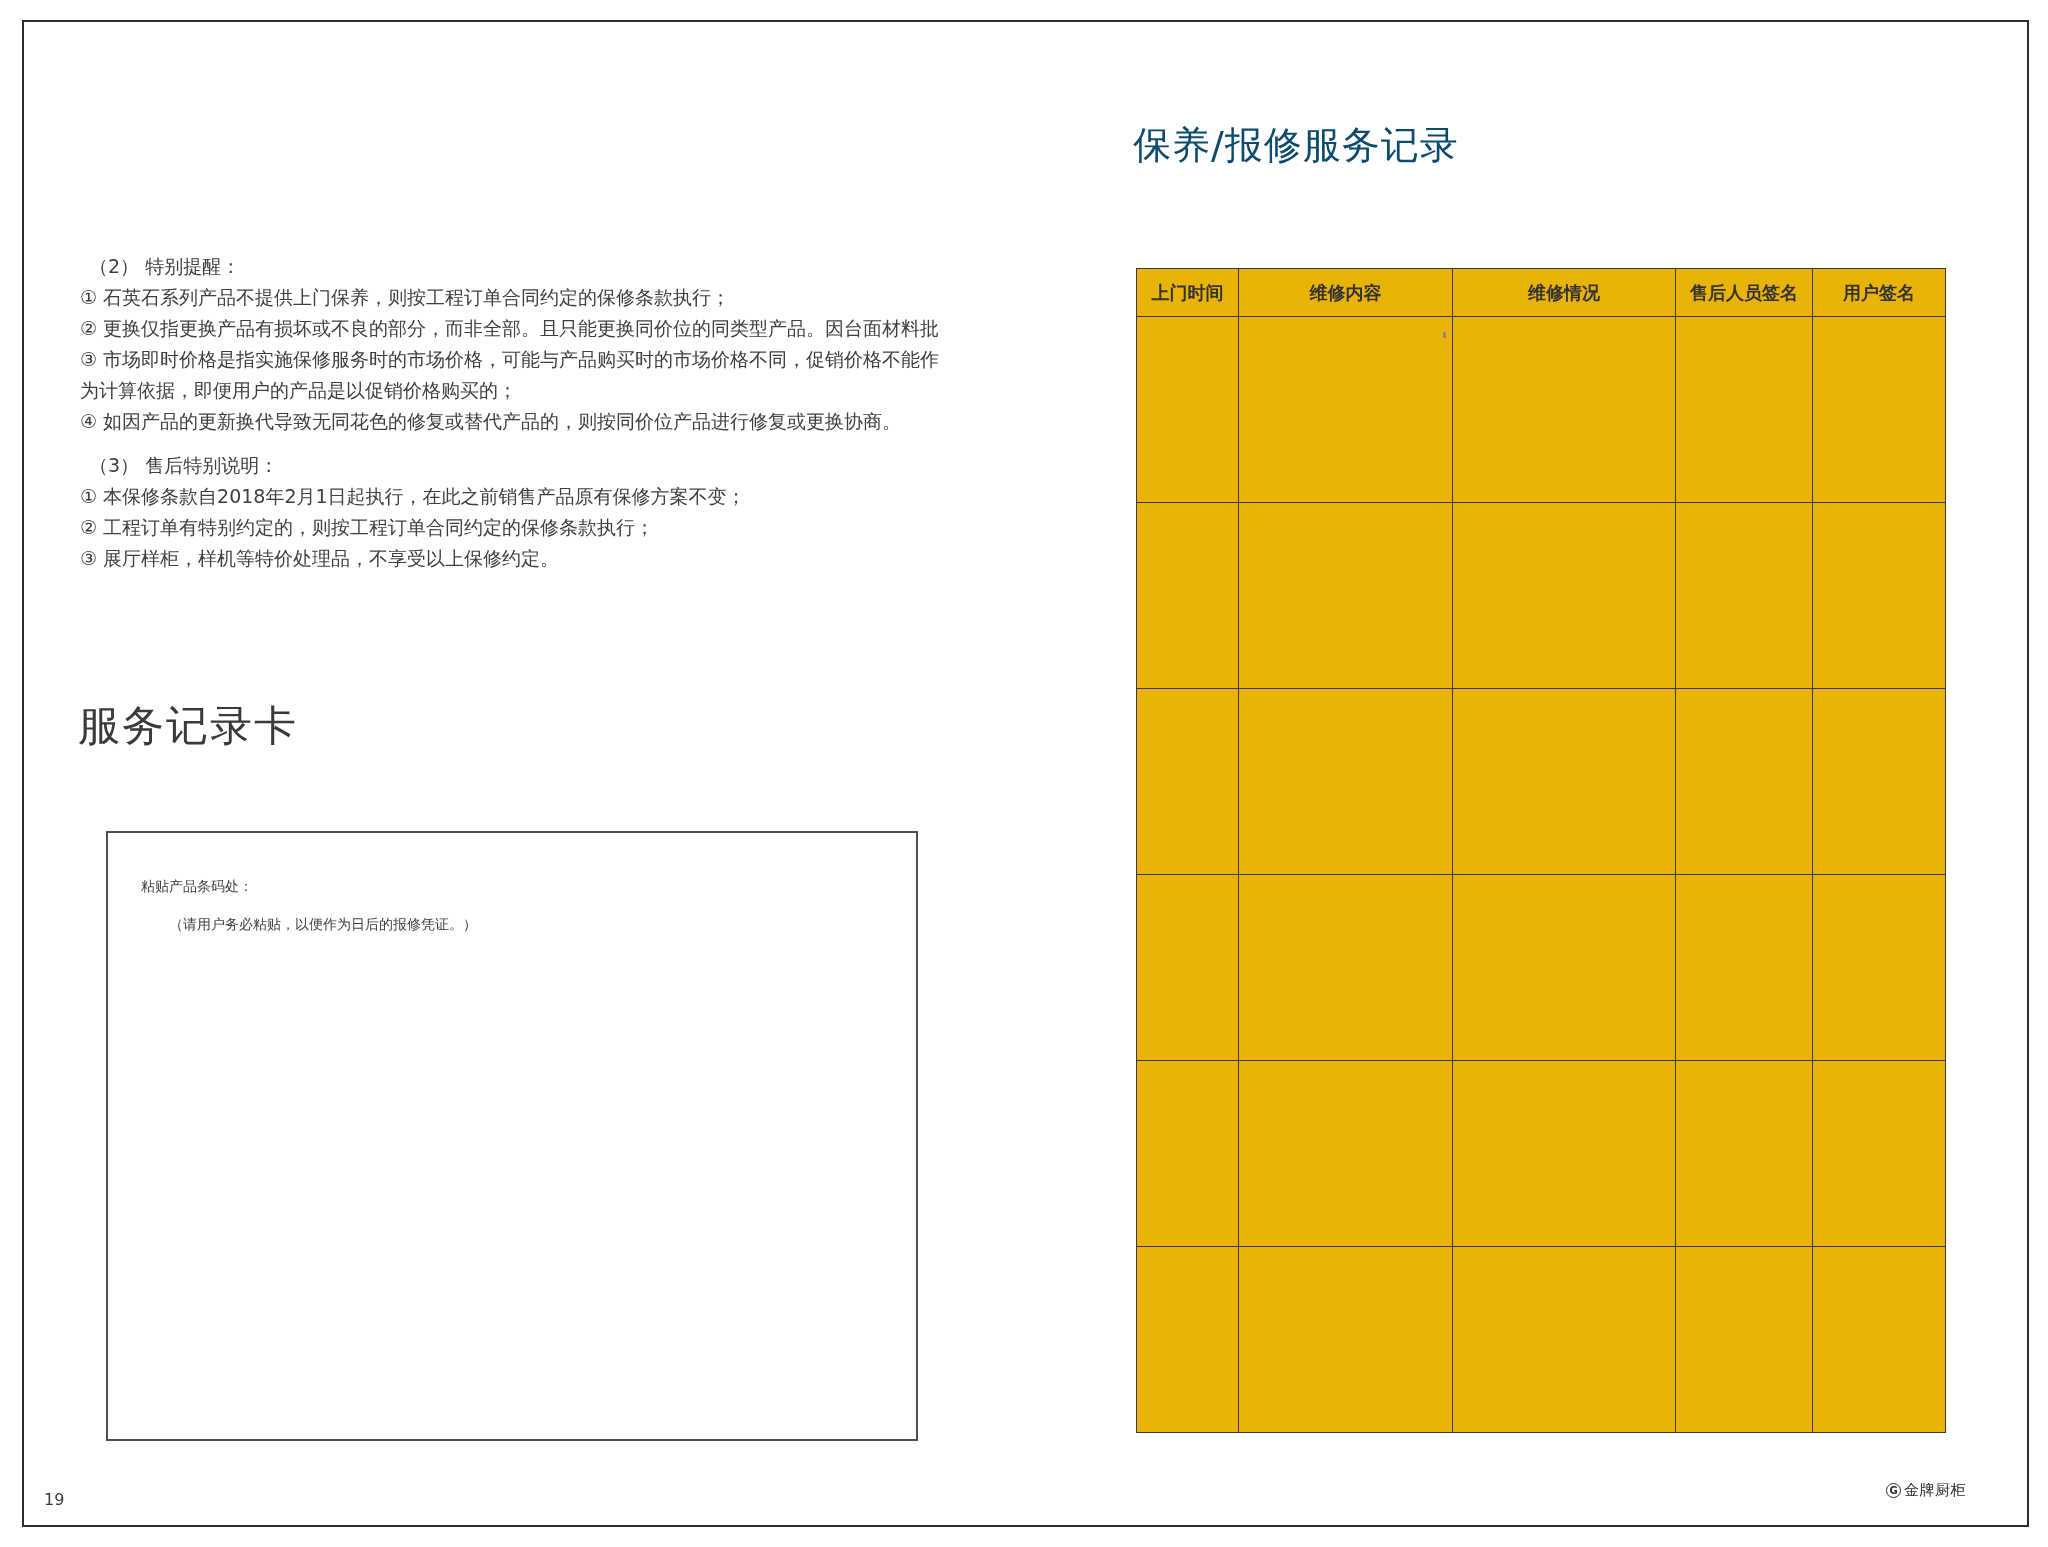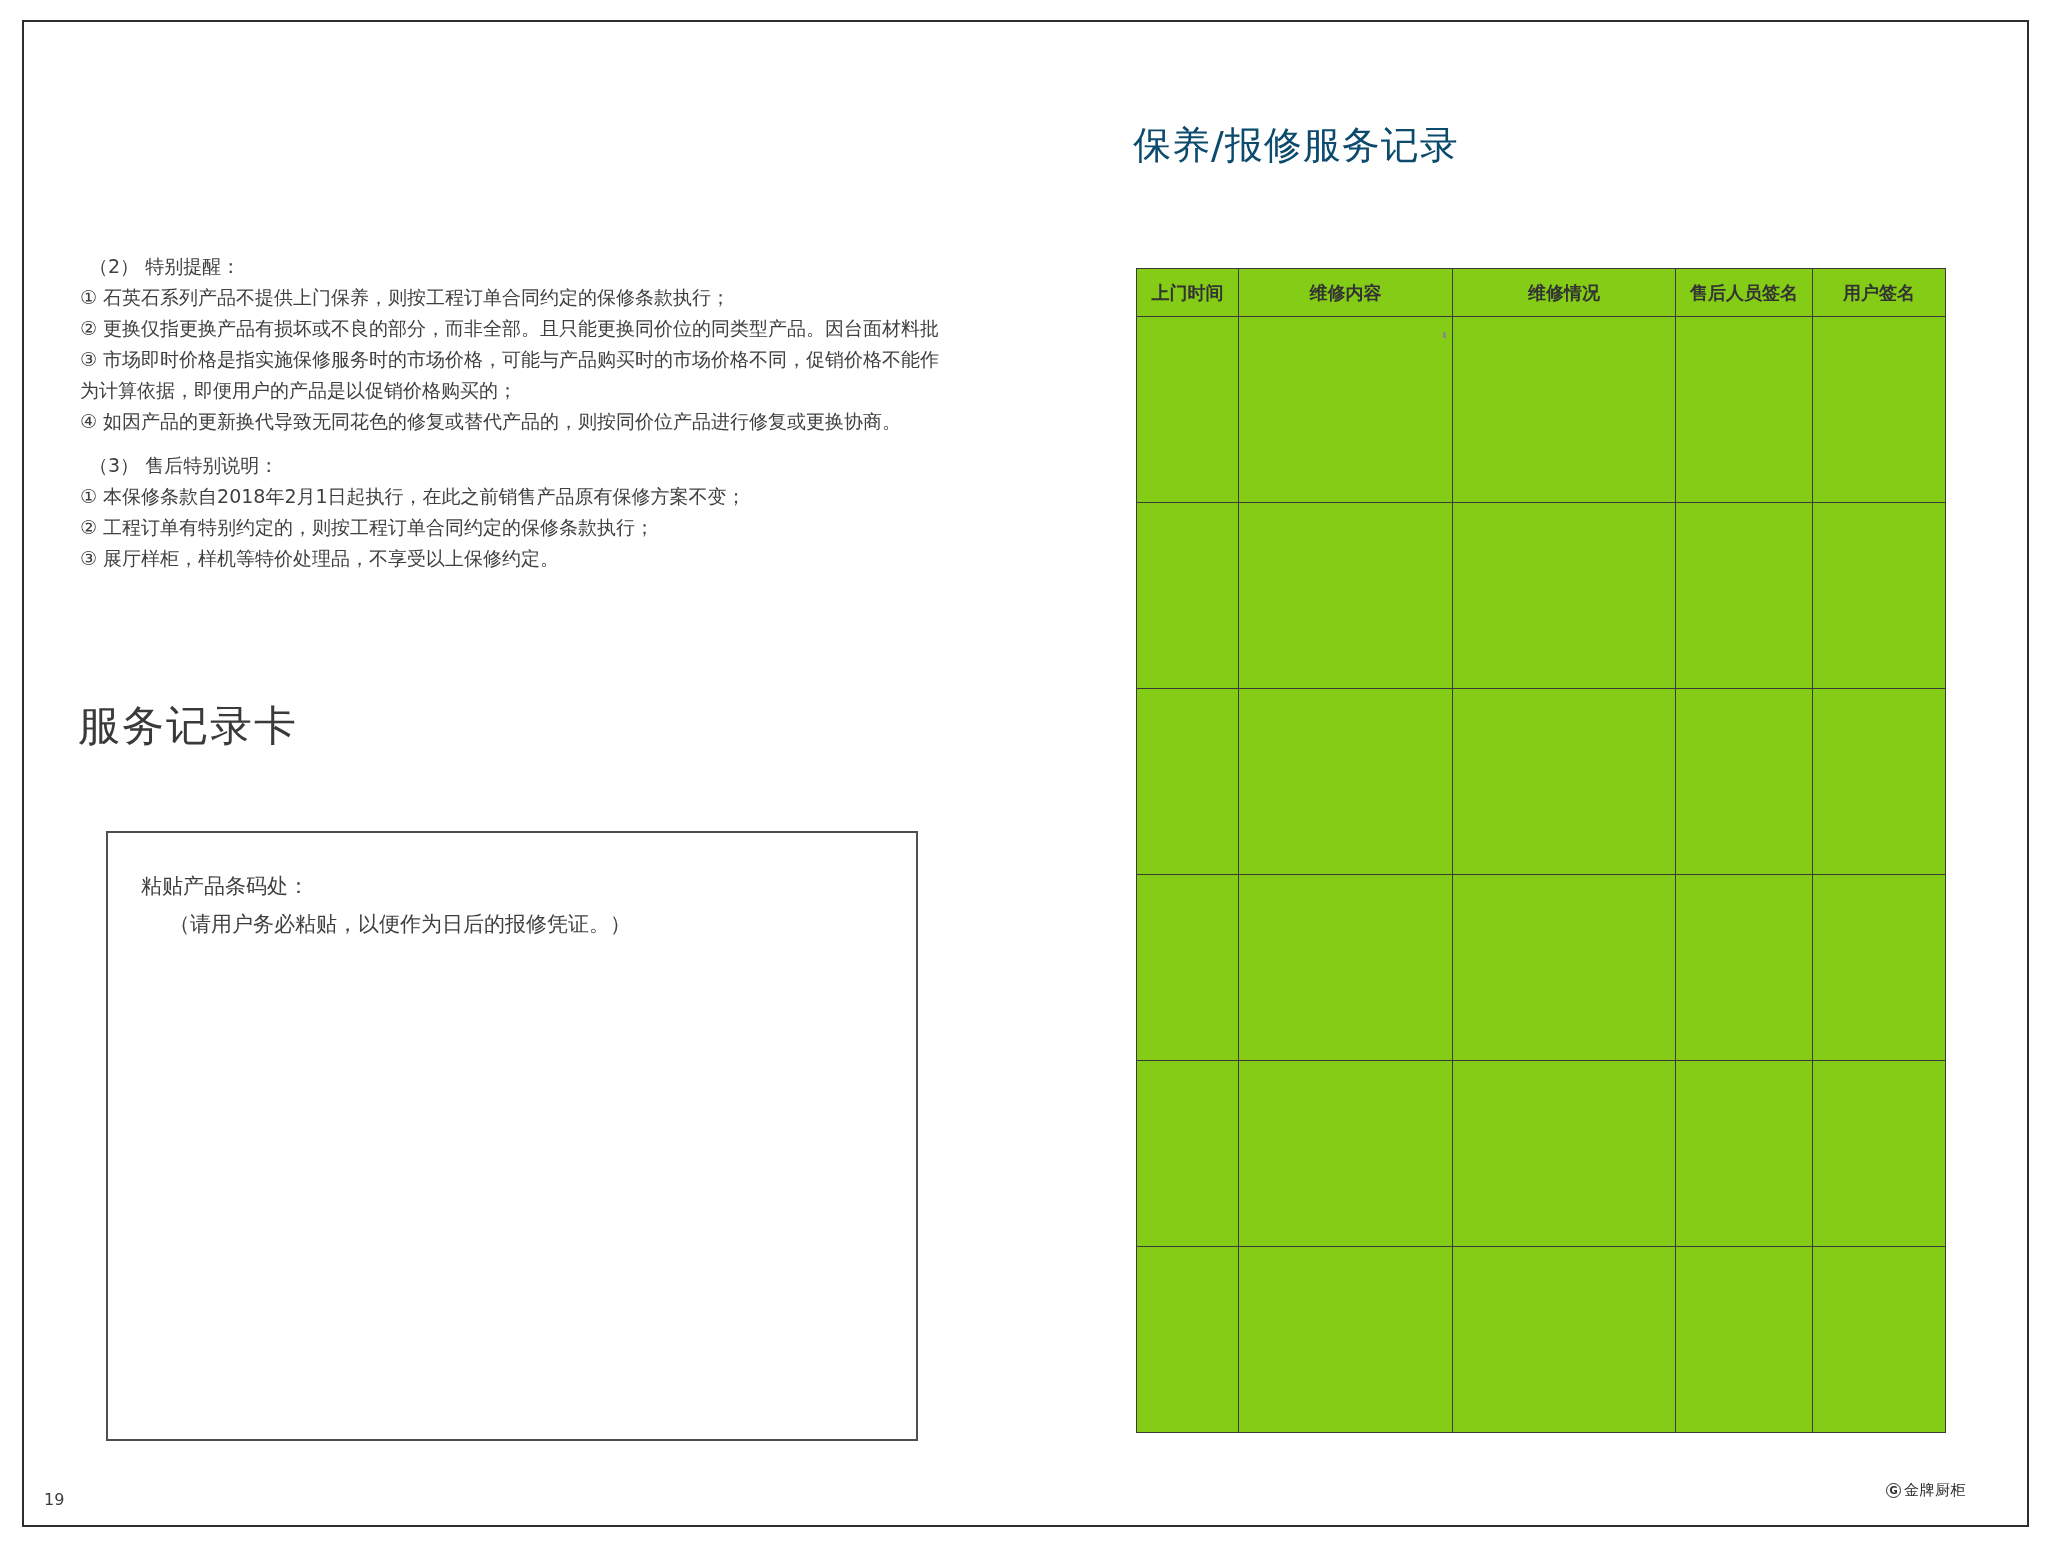--- a/index.html
+++ b/index.html
@@ -26,33 +26,33 @@
     position:absolute;left:78px;top:698px;
     font-size:42px;letter-spacing:2px;color:#3a3a3a;font-weight:400;
     white-space:nowrap;
   }
   .barcode-box{
     position:absolute;left:106px;top:831px;width:808px;height:606px;
     border:2px solid #4f4f4f;
   }
   .barcode-box-inner{
     padding:34px 0 0 33px;
-    font-size:21px;line-height:38px;color:#3f3f3f;
+    font-size:14px;line-height:38px;color:#3f3f3f;
   }
   .barcode-line2{padding-left:0px;margin-left:28px;}
   
   .maintenance-title{
     position:absolute;left:1133px;top:120px;
     font-size:38px;letter-spacing:1px;color:#0c4a6e;font-weight:400;
     white-space:nowrap;
   }
   .service-table{
     position:absolute;left:1136px;top:268px;
     border-collapse:collapse;table-layout:fixed;
-    background:#84cc16;
+    background:#eab308;
   }
   .service-table th,
   .service-table td{
     border:1.5px solid #3a3a3a;
     padding:0;
     text-align:center;vertical-align:middle;
   }
   .service-table th{
     height:47px;font-size:18px;font-weight:600;color:#333333;
     white-space:nowrap;

